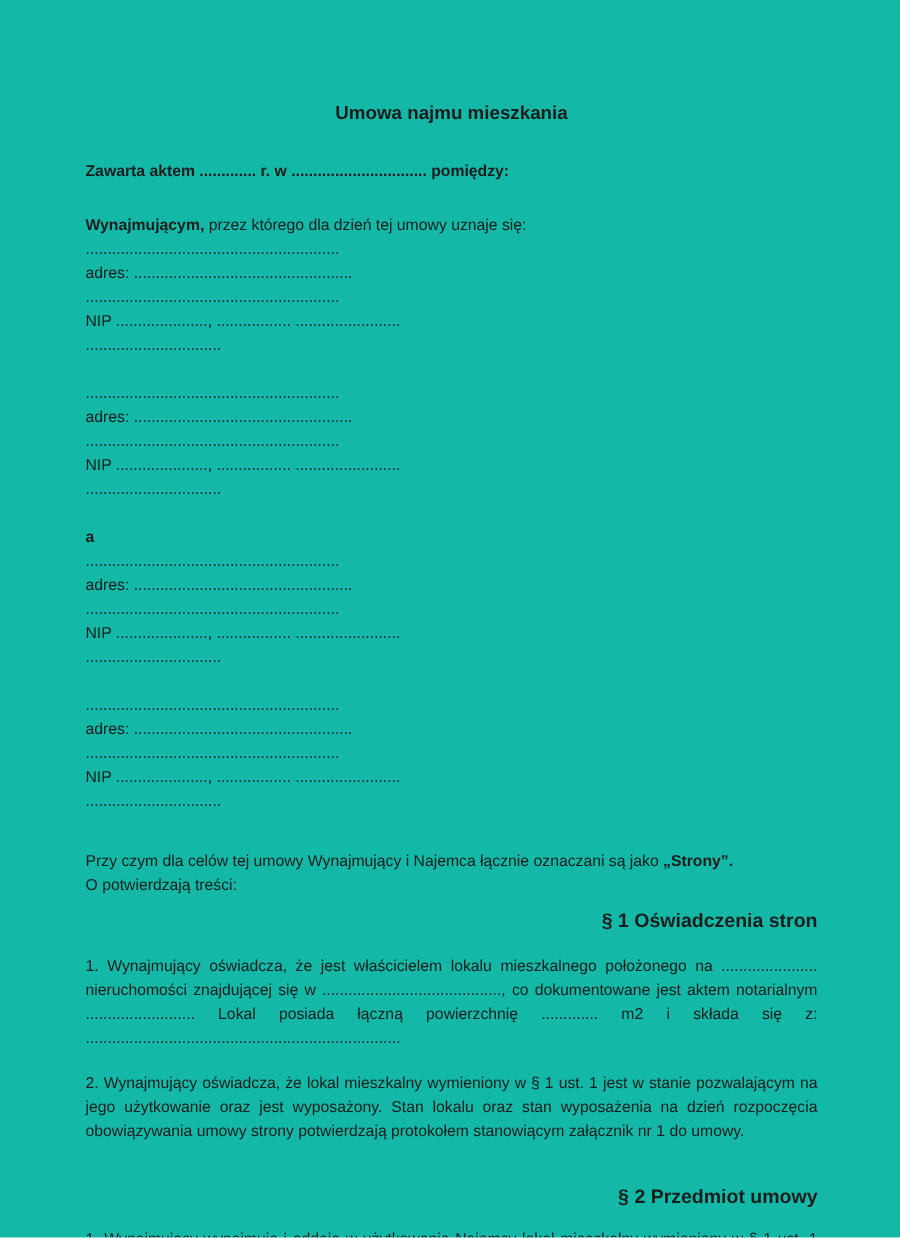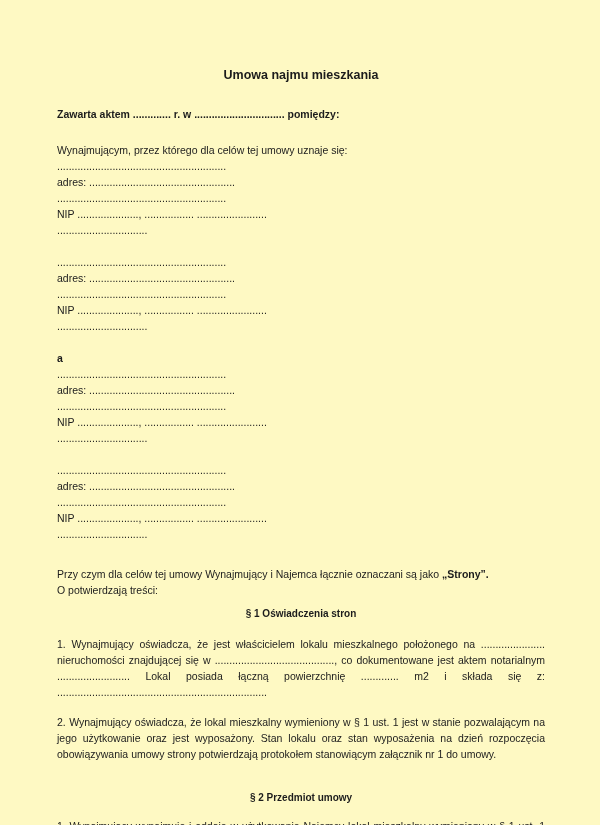--- a/index.html
+++ b/index.html
@@ -6,63 +6,63 @@
   body { width: 600px; height: 825px; }
   .page {
     box-sizing: border-box;
     width: 600px; height: 825px;
     padding: 67px 55px 10px 57px;
     overflow: hidden;
     font-family: "Liberation Sans", sans-serif;
     font-size: 10.5px;
     line-height: 16px;
     color: #1c1c1c;
-    background: #fef9c3;
+    background: #14b8a6;
   }
   .title {
     font-size: 12.5px;
     font-weight: bold;
     text-align: center;
     margin: 0 0 23px 0;
   }
   .intro {
     font-weight: bold;
     margin: 0 0 20px 0;
   }
   .term-line { margin: 0; }
-  .term { font-weight: normal; }
+  .term { font-weight: bold; }
   .party-block { margin: 0 0 16px 0; }
   .line { margin: 0; white-space: nowrap; overflow: hidden; }
   .conjunction { font-weight: bold; margin: 8px 0 0 0; }
   .note { margin: 24px 0 0 0; }
   .note-strong { font-weight: bold; }
   .note-after { margin: 0; }
   .section-heading {
-    font-size: 10px;
+    font-size: 13px;
     font-weight: bold;
-    text-align: center;
+    text-align: right;
     margin: 8px 0 14px 0;
   }
   .para {
     text-align: justify;
     margin: 0 0 14px 0;
   }
   .para-last { margin-bottom: 28px; }
   .section2-heading { margin: 12px 0 12px 0; }
 </style>
 </head>
 <body>
 
 <div class="page">
 
   <h1 class="title">Umowa najmu mieszkania</h1>
 
   <p class="intro">Zawarta aktem ............. r. w ............................... pomiędzy:</p>
 
-  <p class="term-line"><span class="term">Wynajmującym,</span><span> przez którego dla celów tej umowy uznaje się:</span></p>
+  <p class="term-line"><span class="term">Wynajmującym,</span><span> przez którego dla dzień tej umowy uznaje się:</span></p>
 
   <div class="party-block">
     <div class="line">..........................................................</div>
     <div class="line">adres: ..................................................</div>
     <div class="line">..........................................................</div>
     <div class="line">NIP ....................., ................. ........................</div>
     <div class="line">...............................</div>
   </div>
 
   <div class="party-block">

